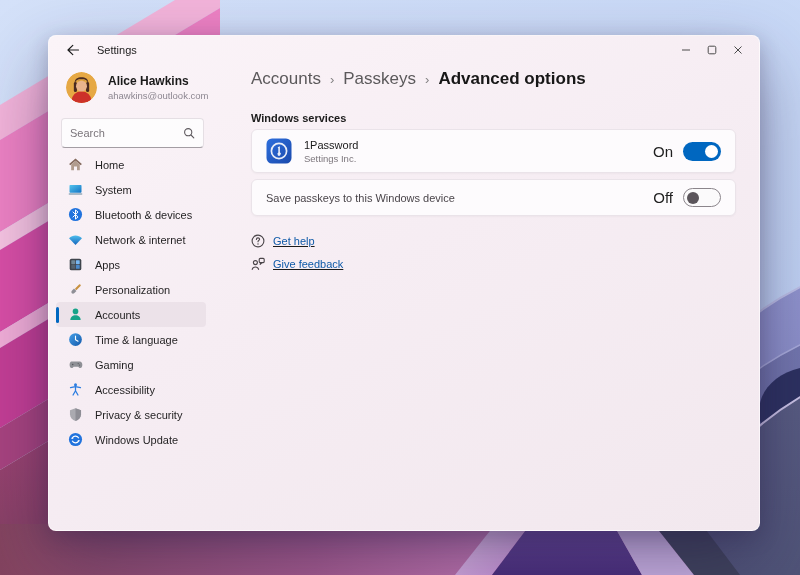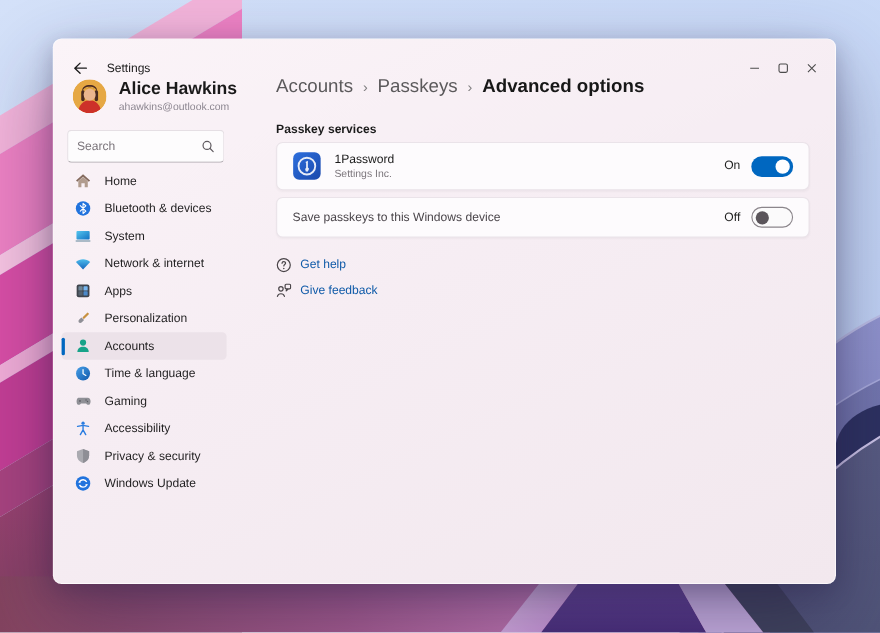--- a/index.html
+++ b/index.html
@@ -11,30 +11,30 @@
   .window {
     position:absolute; left:48px; top:35px; width:712px; height:496px;
     border-radius:8px; overflow:hidden;
     background:linear-gradient(155deg,#fbf4f8 0%,#f6edf3 45%,#f2e8ee 100%);
     box-shadow:0 30px 70px rgba(40,30,70,.45), 0 6px 20px rgba(40,30,70,.25);
     border:1px solid rgba(255,255,255,.55);
     color:#1b1b1b;
   }
 
   
-  .titlebar { position:absolute; left:0; top:12px; right:0; height:28px; display:flex; align-items:center; }
+  .titlebar { position:absolute; left:0; top:0; right:0; height:28px; display:flex; align-items:center; }
   .back-btn { margin-left:14px; width:20px; height:20px; display:flex; align-items:center; justify-content:center; border-radius:4px; cursor:default; }
   .tb-title { margin-left:14px; font-size:11px; color:#1b1b1b; }
   .tb-controls { margin-left:auto; display:flex; align-items:center; padding-right:8px; }
   .tb-btn { width:26px; height:22px; display:flex; align-items:center; justify-content:center; }
 
   
   .user-card { position:absolute; left:17px; top:36px; display:flex; align-items:center; gap:11px; }
   .avatar { width:31px; height:31px; border-radius:50%; overflow:hidden; flex:0 0 auto; }
-  .user-name { font-size:16px; font-weight:700; color:#1a1a1a; }
+  .user-name { font-size:12px; font-weight:700; color:#1a1a1a; }
   .user-email { font-size:9.5px; color:#8d8791; margin-top:2px; }
 
   
   .search-box {
     position:absolute; left:12px; top:82px; width:143px; height:30px;
     background:#fdfcfd; border:1px solid #e5dfe4; border-bottom:1px solid #a39da3;
     border-radius:4px; display:flex; align-items:center; padding:0 8px;
   }
   .search-box input {
     border:none; outline:none; background:transparent; flex:1; min-width:0;
@@ -66,30 +66,30 @@
     box-shadow:0 1px 2px rgba(0,0,0,.035);
     display:flex; align-items:center; padding:0 14px;
   }
   .card-1 { top:93px; height:44px; }
   .card-2 { top:143px; height:37px; }
   .app-ic { width:26px; height:26px; margin-right:12px; flex:0 0 auto; }
   .app-name { font-size:11px; color:#1a1a1a; }
   .app-vendor { font-size:9.5px; color:#7c767c; margin-top:2px; }
   .row-label { font-size:11px; color:#4a454a; }
   .spacer { flex:1; }
-  .tg-label { font-size:11px; color:#1f1f1f; margin-right:10px; }
+  .tg-label { font-size:15px; color:#1f1f1f; margin-right:10px; }
 
   .toggle { position:relative; width:38px; height:19px; border-radius:10px; flex:0 0 auto; }
   .toggle.on { background:#0067c0; }
   .toggle.on .knob { position:absolute; right:3px; top:3px; width:13px; height:13px; border-radius:50%; background:#ffffff; }
   .toggle.off { background:#fbfafb; border:1px solid #8b858b; }
   .toggle.off .knob { position:absolute; left:3px; top:2.5px; width:12px; height:12px; border-radius:50%; background:#5b555b; }
 
   .help-links { position:absolute; left:202px; top:196px; display:flex; flex-direction:column; gap:6px; }
-  .hlink { display:flex; align-items:center; gap:8px; height:17px; }
+  .hlink { display:flex; align-items:center; gap:8px; height:17px;text-decoration:underline; }
   .hlink .txt { font-size:11px; color:#0f5aa8; }
   .hlink-ic { width:14px; height:14px; }
 </style>
 </head>
 <body>
 
 <div class="stage">
 
   <svg class="wallpaper" viewBox="0 0 800 575" preserveAspectRatio="none">
     <defs>
@@ -218,42 +218,42 @@
       <div class="nav-item">
         <svg class="nav-ic" viewBox="0 0 16 16">
           <path d="M8 1.6 L14.8 7.5 L13.6 8.8 L8 4 L2.4 8.8 L1.2 7.5 Z" fill="#846a5d"></path>
           <path d="M3.4 8 L8 4.1 L12.6 8 V14.2 H9.6 V10.2 H6.4 V14.2 H3.4 Z" fill="#b19c8e"></path>
         </svg>
         <span class="lbl">Home</span>
       </div>
 
       <div class="nav-item">
         <svg class="nav-ic" viewBox="0 0 16 16">
-          <circle cx="8" cy="8" r="7" fill="#2173dd"></circle>
-          <path d="M5.3 5.3 L10.7 10.6 L8 12.9 V3.1 L10.7 5.4 L5.3 10.7" stroke="#ffffff" stroke-width="1.05" fill="none" stroke-linejoin="round" stroke-linecap="round"></path>
-        </svg>
-        <span class="lbl">Bluetooth &amp; devices</span>
-      </div>
-
-      <div class="nav-item">
-        <svg class="nav-ic" viewBox="0 0 16 16">
           <defs>
               <linearGradient id="sysg" x1="0" y1="0" x2="1" y2="1">
                 <stop offset="0" stop-color="#55c5ee"></stop>
                 <stop offset="1" stop-color="#1272c3"></stop>
               </linearGradient>
             </defs>
           <rect x="1.6" y="3.2" width="12.8" height="8.2" rx="0.9" fill="url(#sysg)"></rect>
           <rect x="0.7" y="12.1" width="14.6" height="1.5" rx="0.75" fill="#91a8b8"></rect>
         </svg>
         <span class="lbl">System</span>
       </div>
 
       <div class="nav-item">
         <svg class="nav-ic" viewBox="0 0 16 16">
+          <circle cx="8" cy="8" r="7" fill="#2173dd"></circle>
+          <path d="M5.3 5.3 L10.7 10.6 L8 12.9 V3.1 L10.7 5.4 L5.3 10.7" stroke="#ffffff" stroke-width="1.05" fill="none" stroke-linejoin="round" stroke-linecap="round"></path>
+        </svg>
+        <span class="lbl">Bluetooth &amp; devices</span>
+      </div>
+
+      <div class="nav-item">
+        <svg class="nav-ic" viewBox="0 0 16 16">
           <defs>
               <linearGradient id="netg" x1="0" y1="0" x2="0" y2="1">
                 <stop offset="0" stop-color="#4ebdec"></stop>
                 <stop offset="1" stop-color="#1565bd"></stop>
               </linearGradient>
             </defs>
           <path d="M1.1 6.6 C5 2.9 11 2.9 14.9 6.6 L8 13.8 Z" fill="url(#netg)"></path>
         </svg>
         <span class="lbl">Network &amp; internet</span>
       </div>
@@ -341,21 +341,21 @@
     </div>
 
     <div class="breadcrumb">
       <span class="crumb">Accounts</span>
       <span class="crumb-sep">›</span>
       <span class="crumb">Passkeys</span>
       <span class="crumb-sep">›</span>
       <span class="crumb-current">Advanced options</span>
     </div>
 
-    <div class="section-title">Passkey services</div>
+    <div class="section-title">Windows services</div>
 
     <div class="card card-1">
       <svg class="app-ic" viewBox="0 0 26 26">
         <defs>
             <linearGradient id="opg" x1="0" y1="0" x2="1" y2="1">
               <stop offset="0" stop-color="#2e6fdd"></stop>
               <stop offset="1" stop-color="#1a49ac"></stop>
             </linearGradient>
           </defs>
         <rect x="0.5" y="0.5" width="25" height="25" rx="5.5" fill="url(#opg)"></rect>

